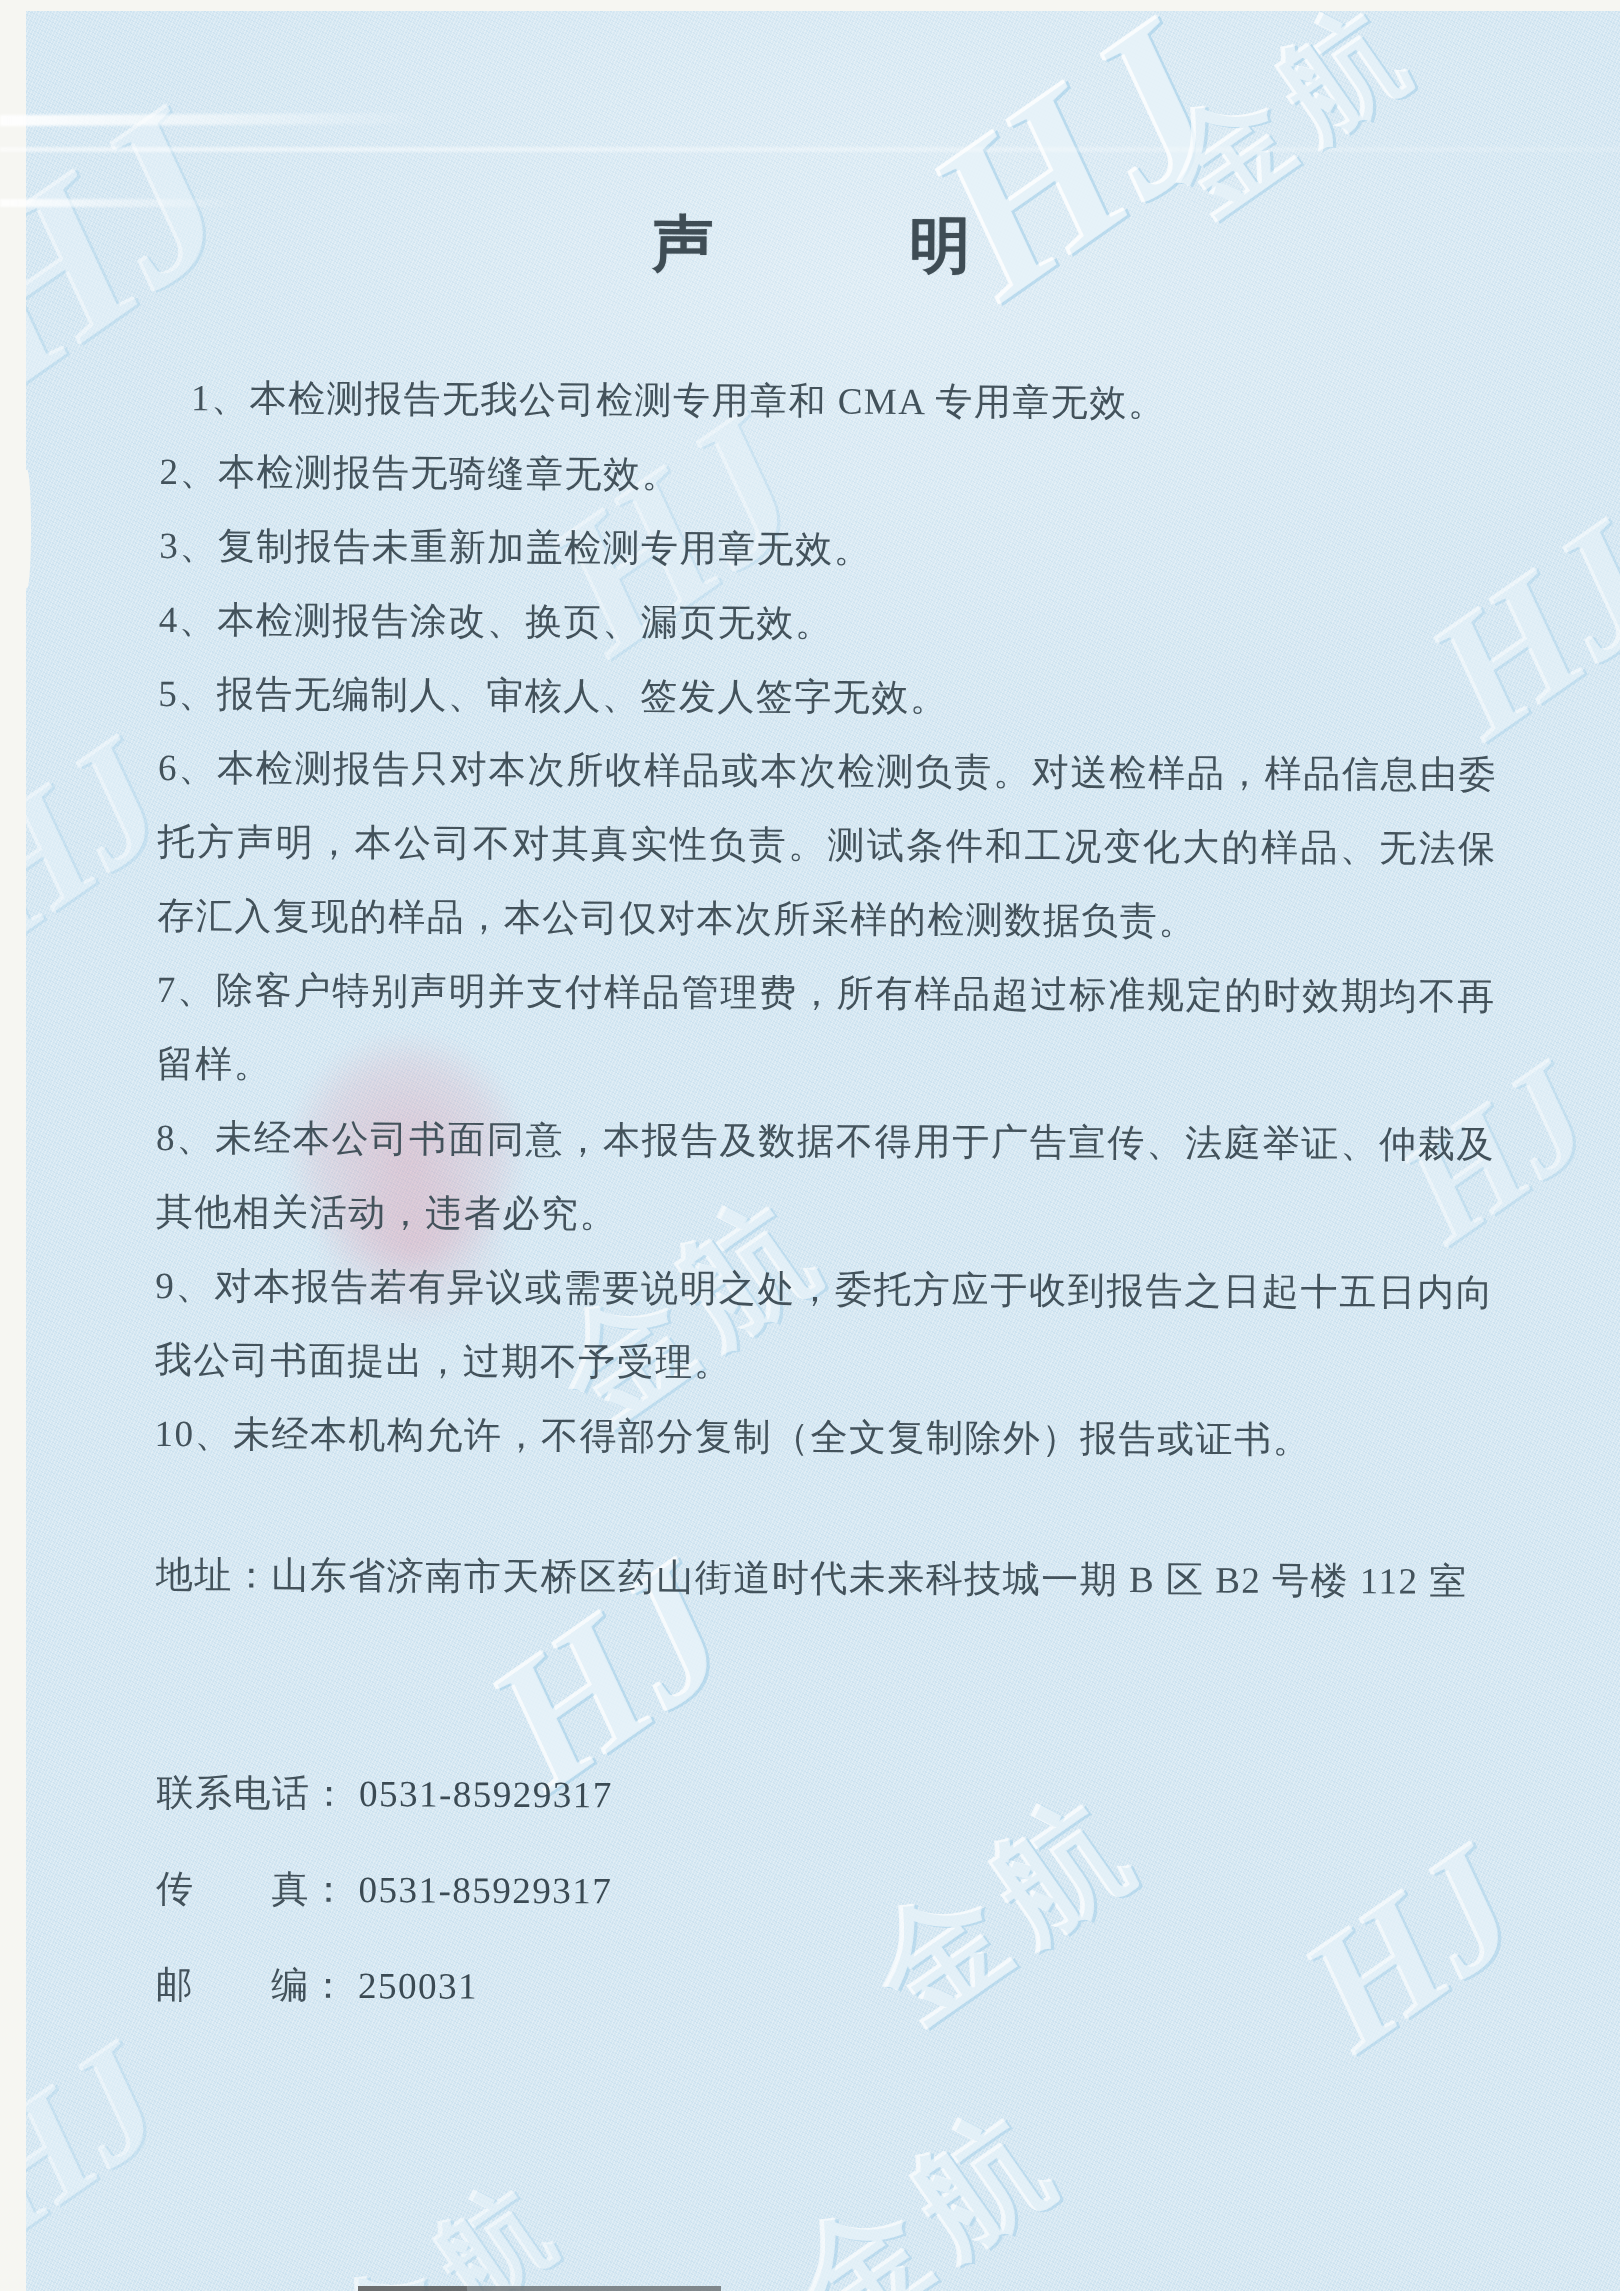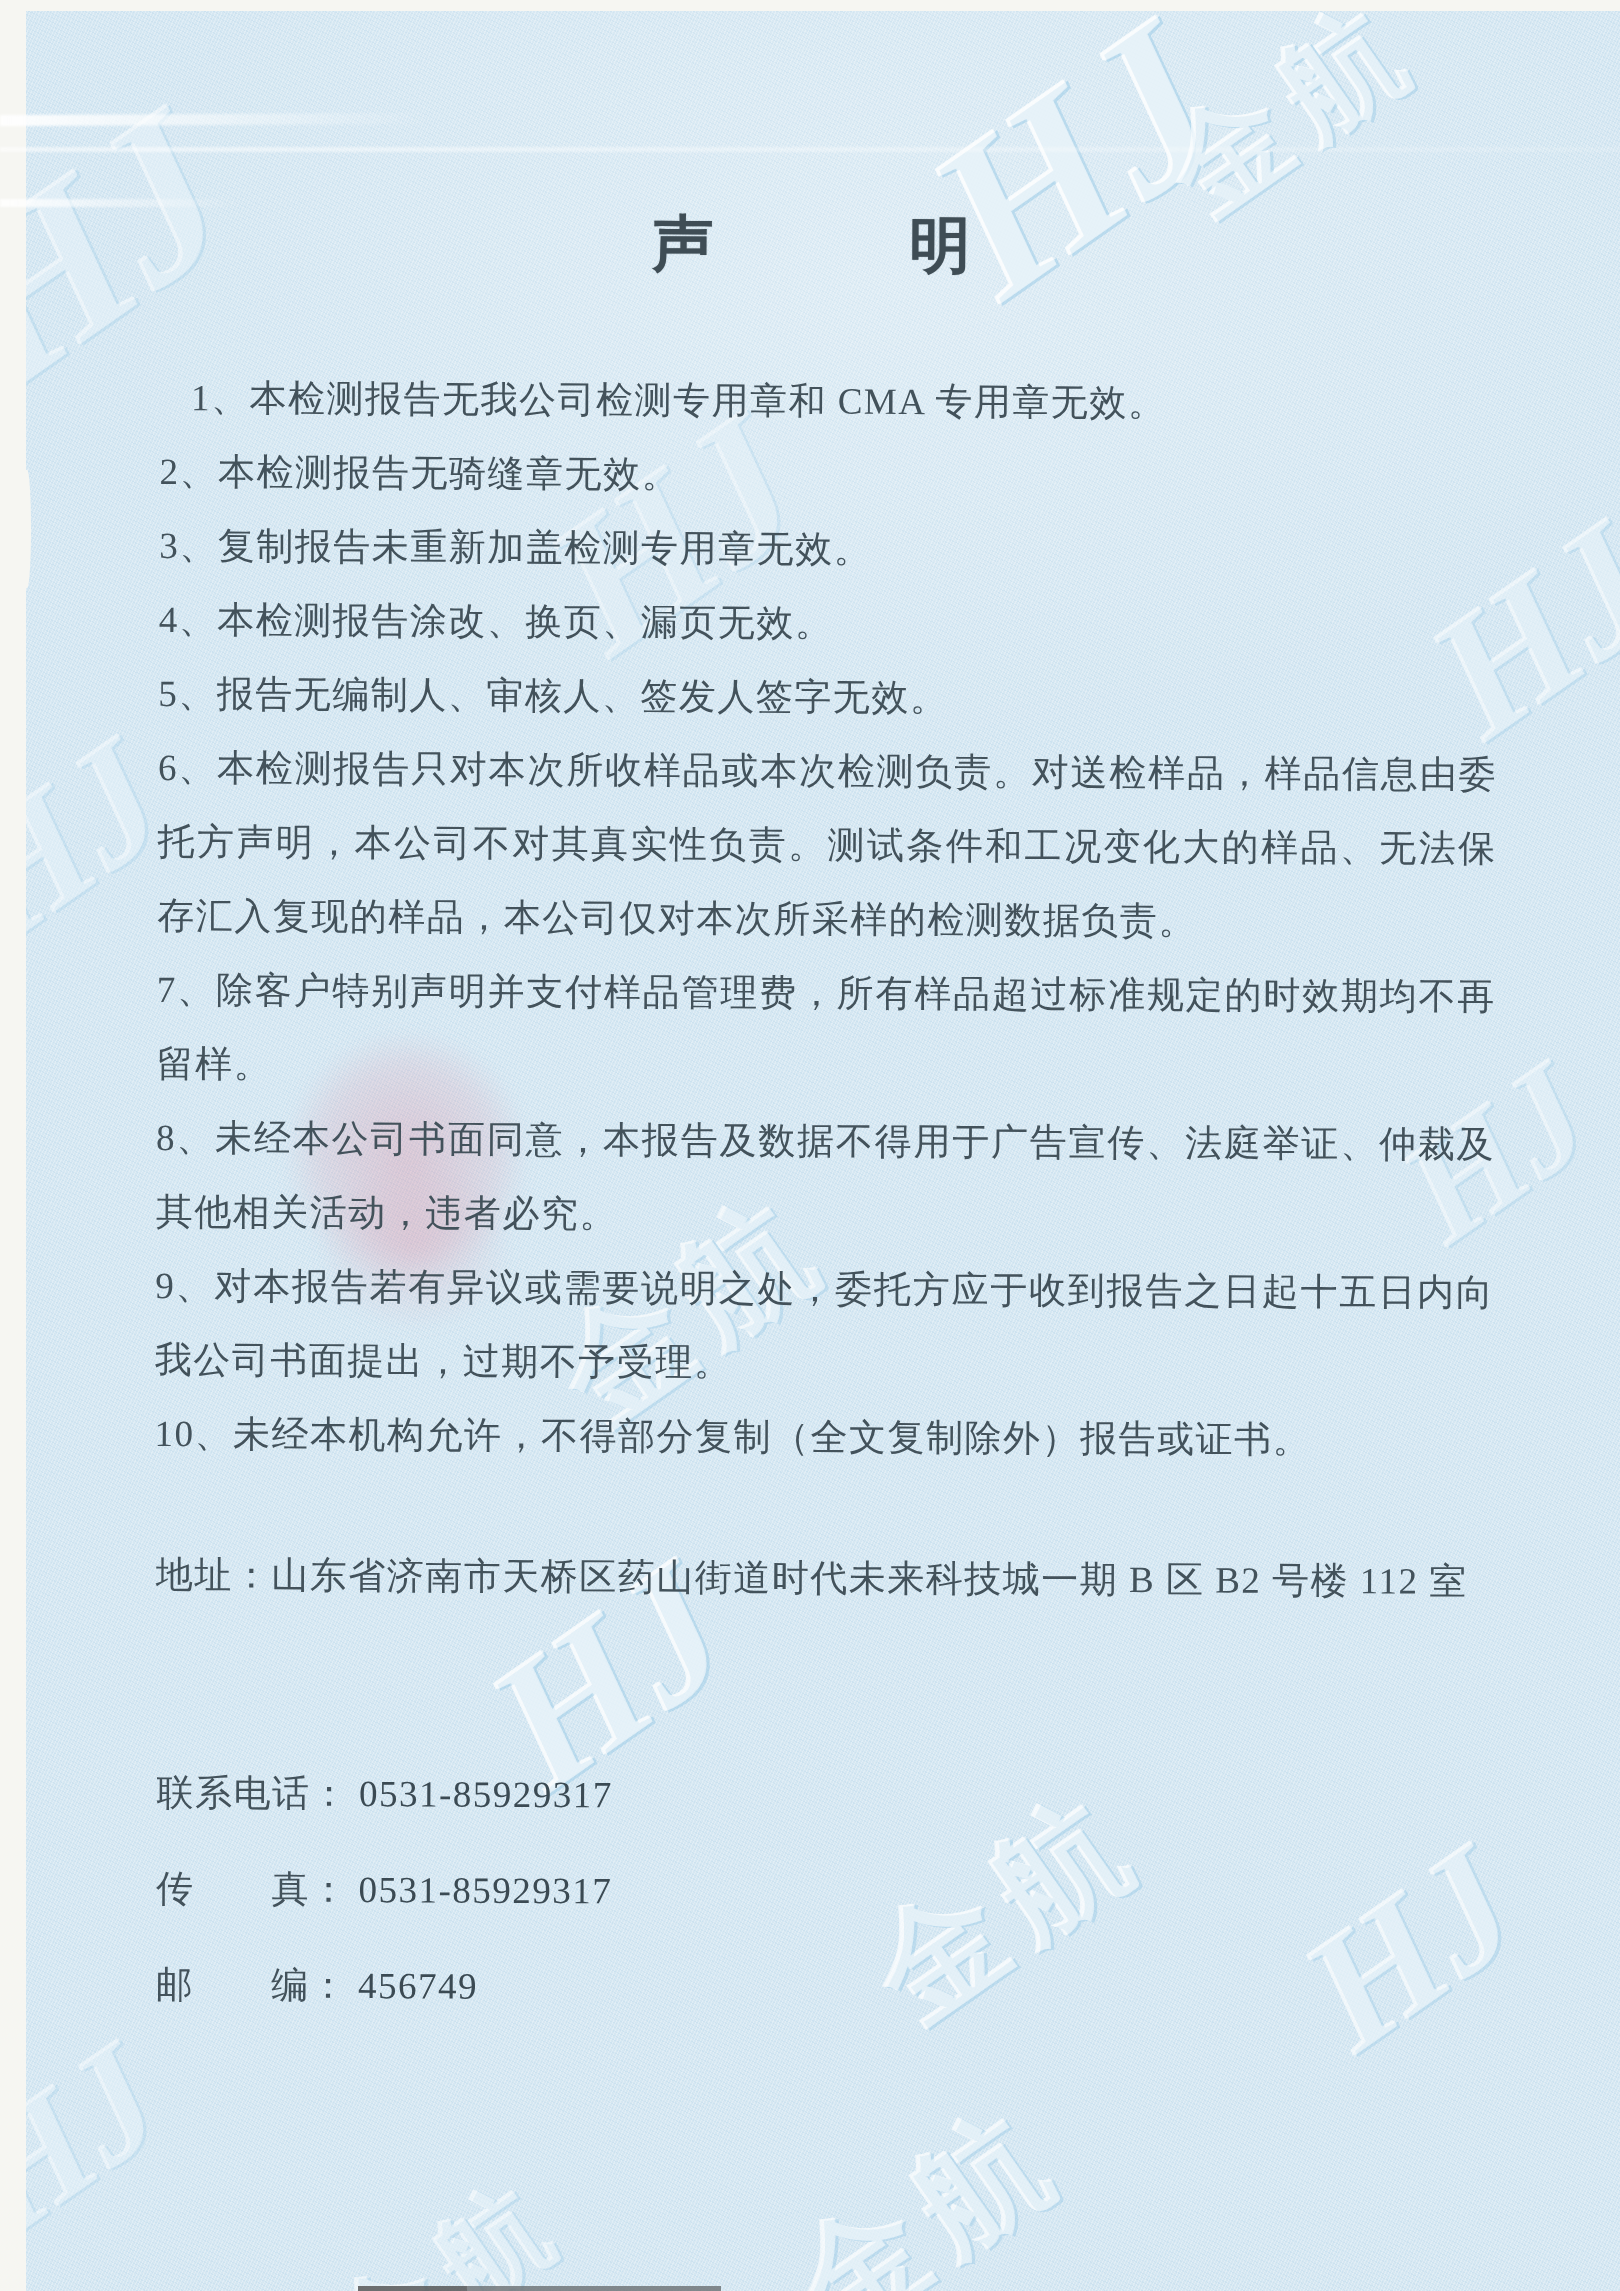--- a/index.html
+++ b/index.html
@@ -132,18 +132,18 @@
 
     <div class="address-line">地址：山东省济南市天桥区药山街道时代未来科技城一期 B 区 B2 号楼 112 室</div>
 
     <div class="contact-row row-phone">
       <span class="label">联系电话：</span><span class="value">0531-85929317</span>
     </div>
     <div class="contact-row row-fax">
       <span class="label">传　　真：</span><span class="value">0531-85929317</span>
     </div>
     <div class="contact-row row-zip">
-      <span class="label">邮　　编：</span><span class="value">456749</span>
+      <span class="label">邮　　编：</span><span class="value">250031</span>
     </div>
 
   </div>
 </div>
 
 
 </body></html>

